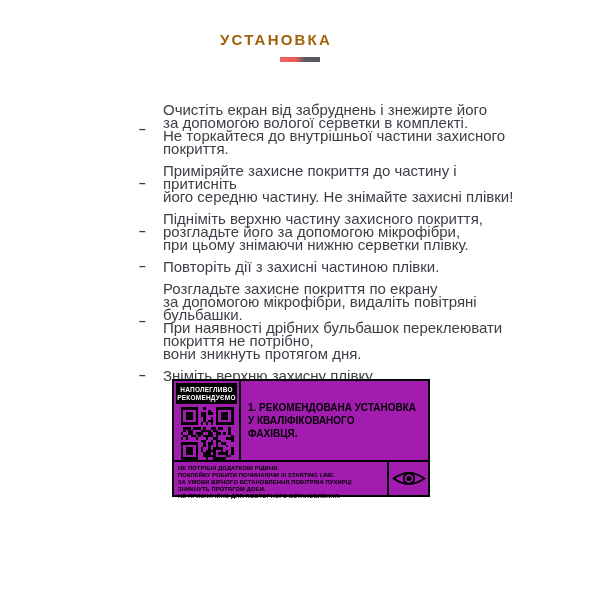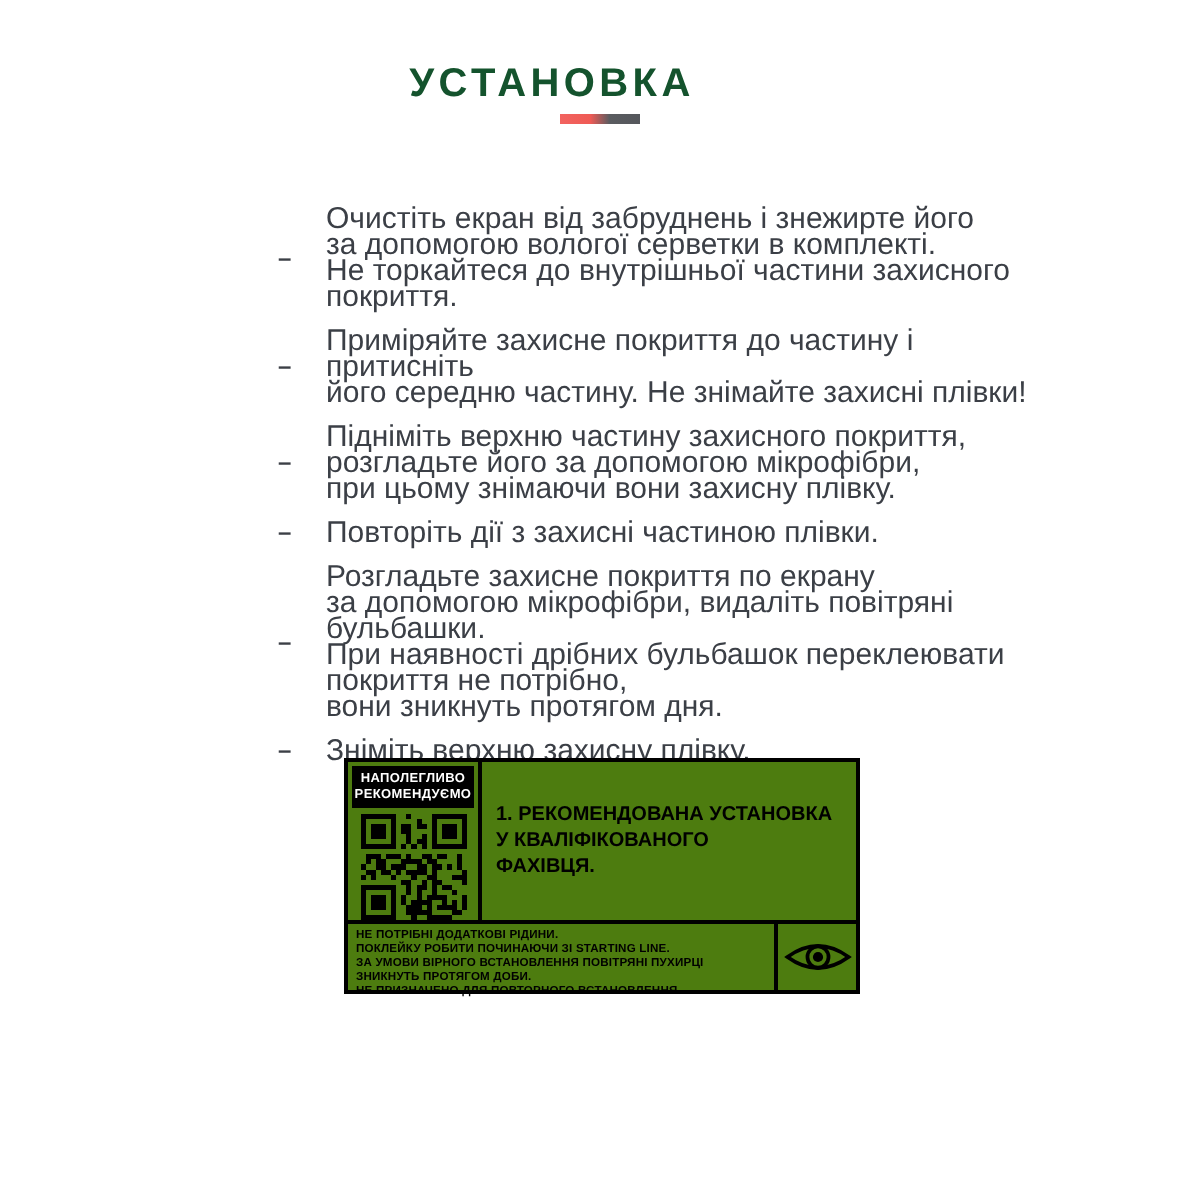--- a/index.html
+++ b/index.html
@@ -11,24 +11,24 @@
     position: relative;
     overflow: hidden;
   }
   .page { position: relative; width: 600px; height: 600px; background: #fff; }
 
   
   .title {
     position: absolute;
     top: 31px; left: 0; width: 552px;
     text-align: center;
-    font-size: 20px;
+    font-size: 15px;
     font-weight: 600;
     letter-spacing: 2.2px;
-    color: #14532d;
+    color: #a16207;
   }
   .title-bar {
     position: absolute;
     top: 57px; left: 280px;
     width: 40px; height: 5px;
     background: linear-gradient(to right, #f2635f 0%, #ef5a55 38%, #5a5c60 62%, #55575c 100%);
   }
 
   
   .instructions {
@@ -58,21 +58,21 @@
   }
 
   
   .info-box {
     position: absolute;
     top: 379px; left: 172px;
     width: 258px; height: 118px;
     border: 2px solid #000;
     display: flex;
     flex-direction: column;
-    background: #4d7c0f;
+    background: #a21caf;
     color: #000;
   }
   .box-top { flex: 1; display: flex; min-height: 0; }
   .box-left {
     flex: none;
     width: 67px;
     border-right: 2px solid #000;
     display: flex;
     flex-direction: column;
     align-items: center;
@@ -143,21 +143,21 @@
     </div>
     <div class="bullet-row">
       <span class="bullet-dash">–</span>
       <span class="bullet-text">Приміряйте захисне покриття до частину і притисніть
 його середню частину. Не знімайте захисні плівки!</span>
     </div>
     <div class="bullet-row">
       <span class="bullet-dash">–</span>
       <span class="bullet-text">Підніміть верхню частину захисного покриття,
 розгладьте його за допомогою мікрофібри,
-при цьому знімаючи вони захисну плівку.</span>
+при цьому знімаючи нижню серветки плівку.</span>
     </div>
     <div class="bullet-row">
       <span class="bullet-dash">–</span>
       <span class="bullet-text">Повторіть дії з захисні частиною плівки.</span>
     </div>
     <div class="bullet-row">
       <span class="bullet-dash">–</span>
       <span class="bullet-text">Розгладьте захисне покриття по екрану
 за допомогою мікрофібри, видаліть повітряні бульбашки.
 При наявності дрібних бульбашок переклеювати покриття не потрібно,

